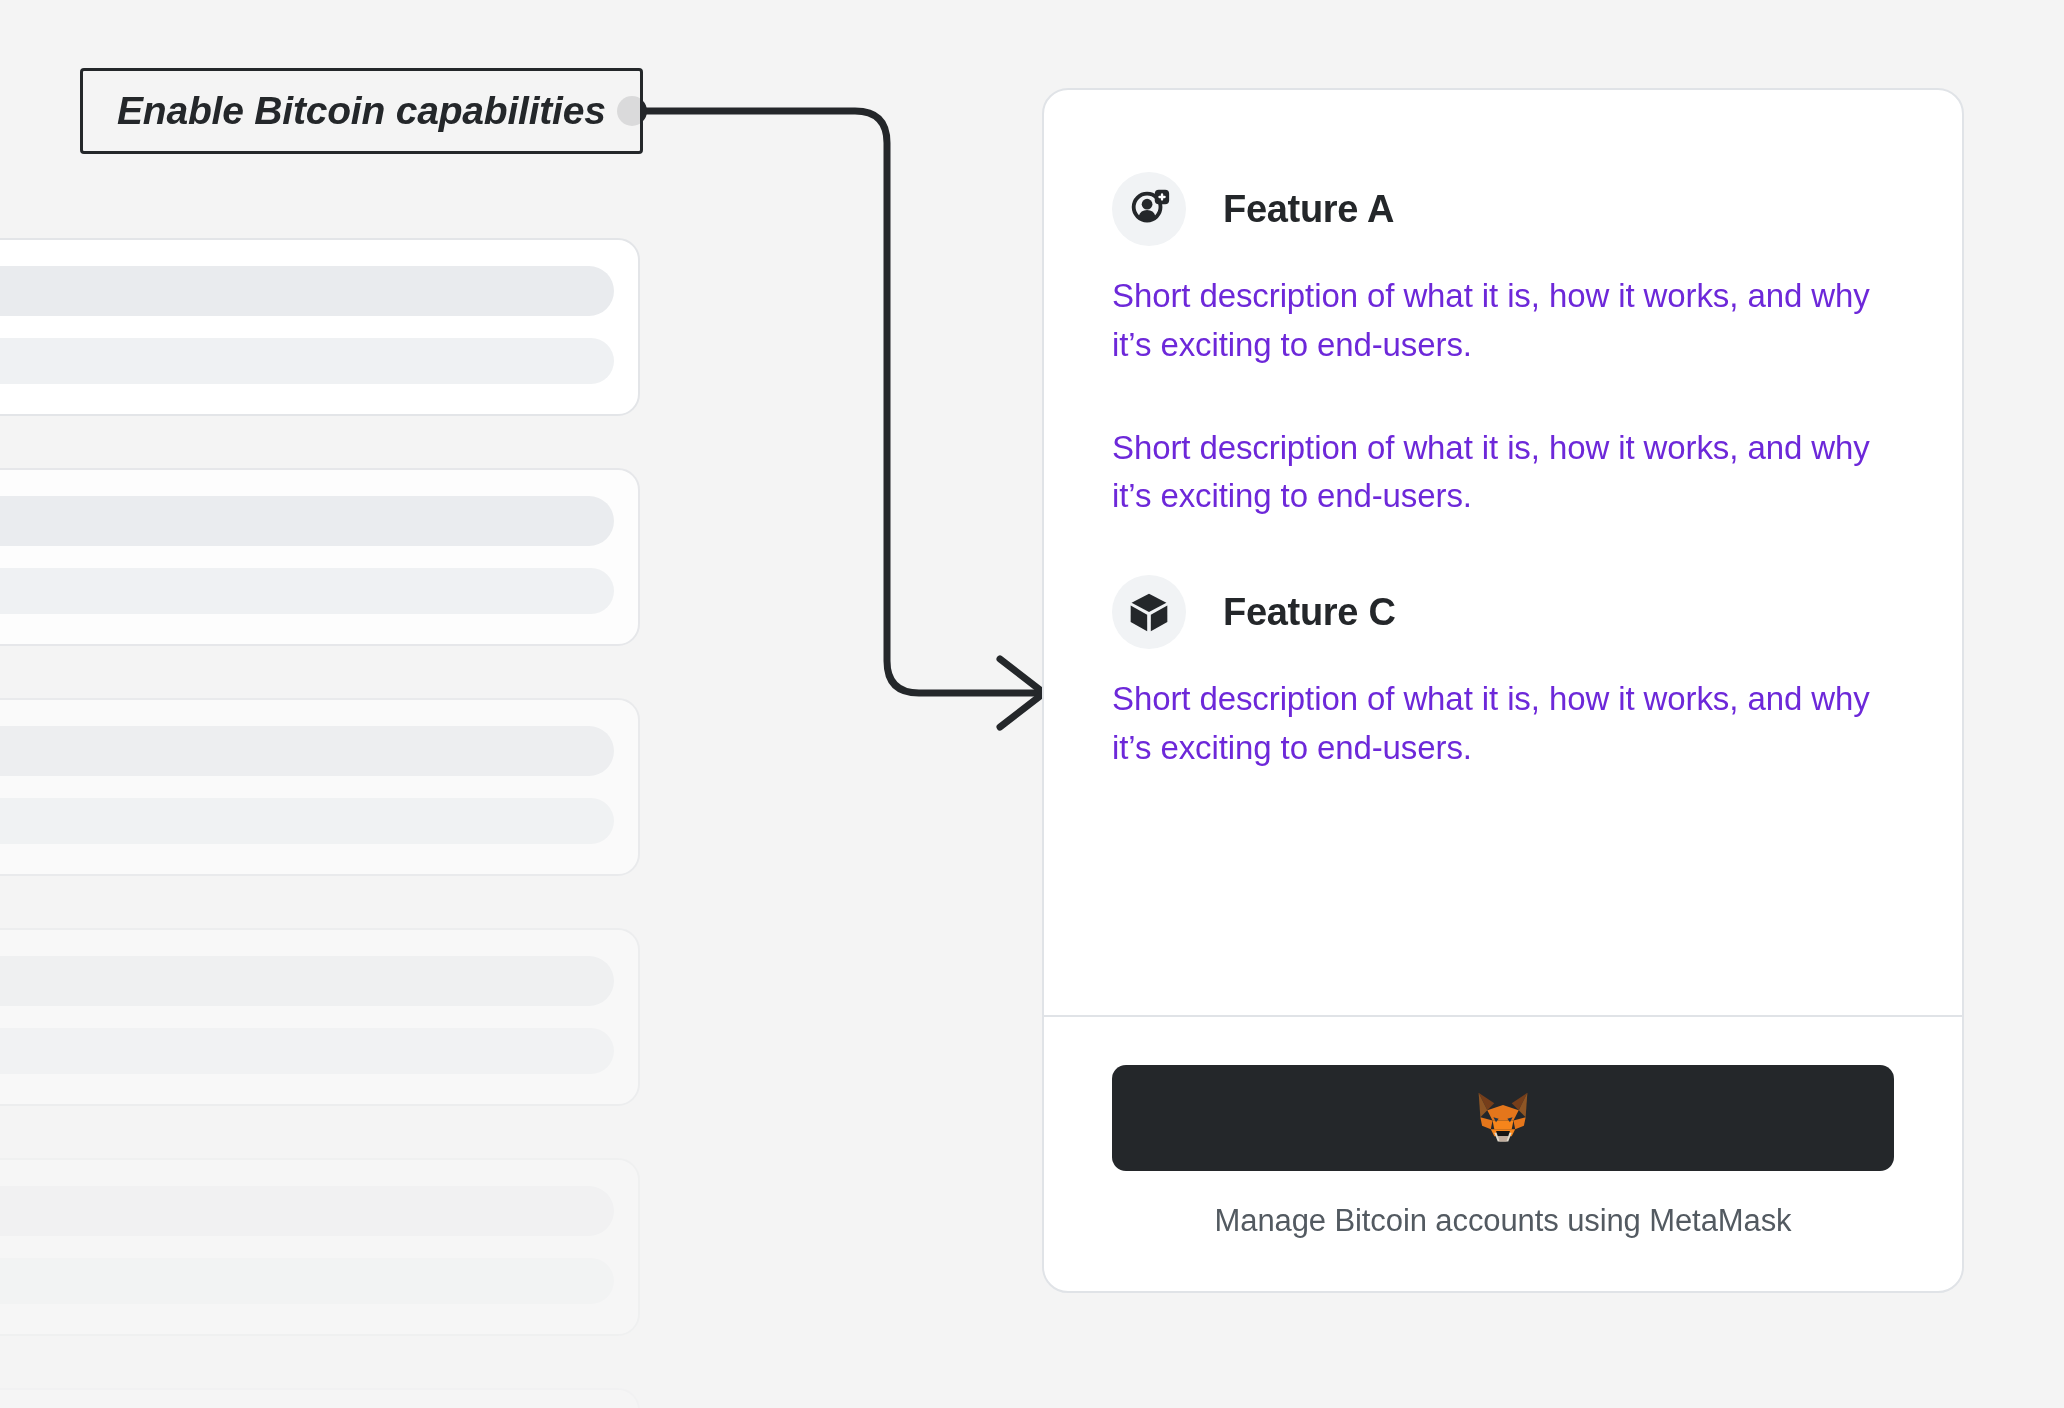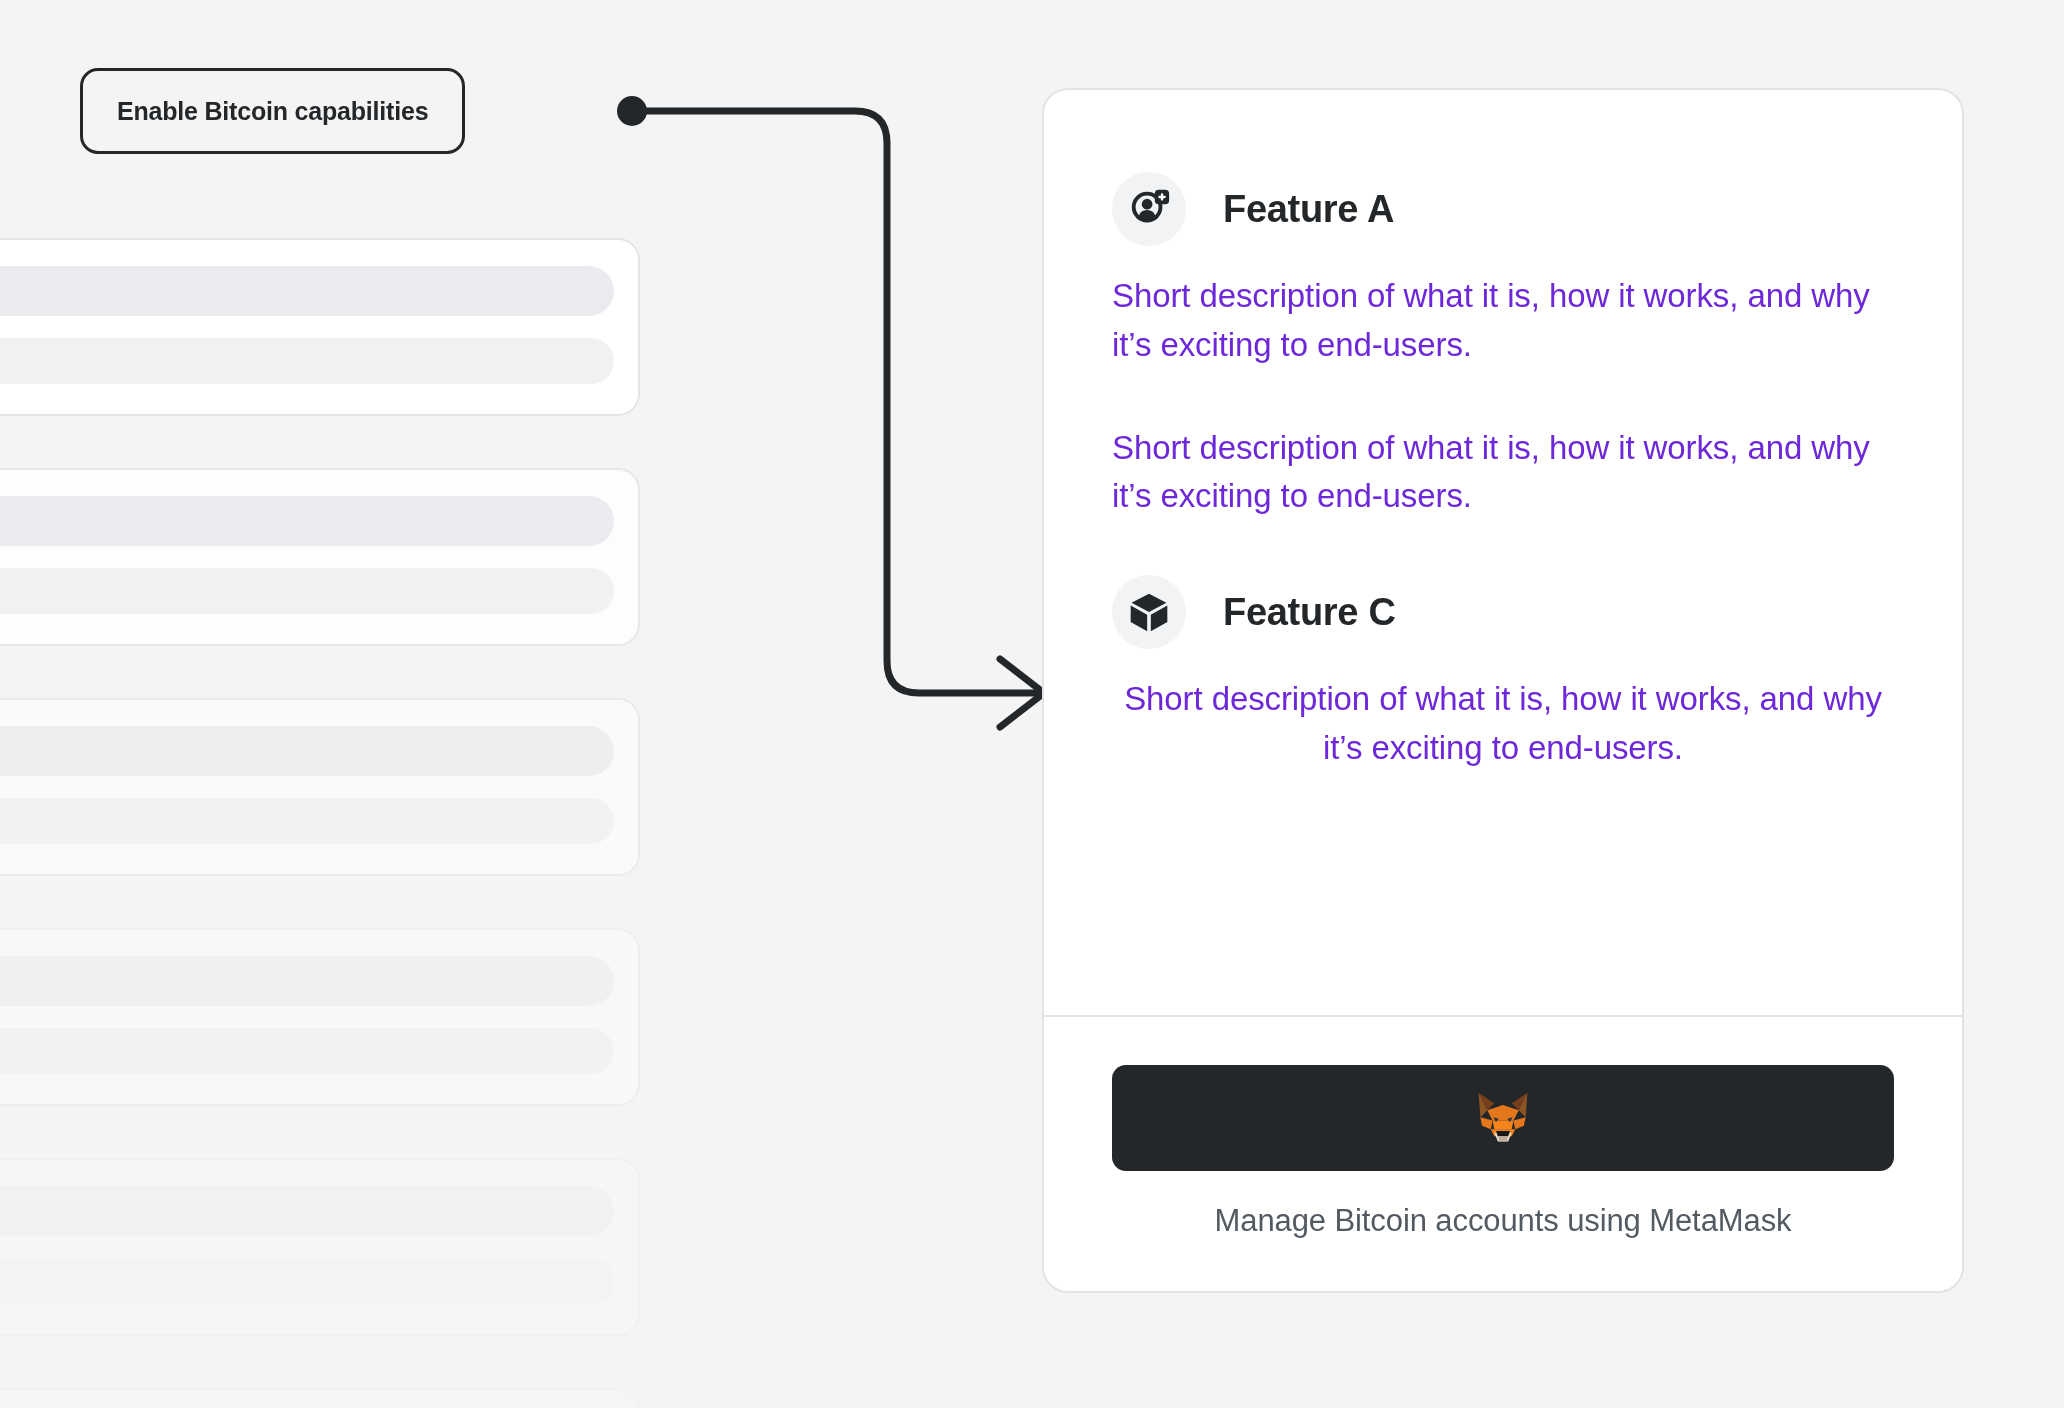--- a/index.html
+++ b/index.html
@@ -55,27 +55,28 @@
   #callout-label {
     position: absolute;
     left: 80px;
     top: 68px;
     height: 86px;
     box-sizing: border-box;
     padding: 0 34px;
     display: flex;
     align-items: center;
     border: 3.5px solid #24272A;
-    border-radius: 18px;
+    border-radius: 4px;
     background: rgba(244,244,244,0.88);
-    font-size: 25px;
+    font-size: 39px;
     font-weight: 600;
     color: #24272A;
     letter-spacing: -0.2px;
     white-space: nowrap;
+    font-style: italic;
   }
   #connector-svg {
     position: absolute;
     left: 0;
     top: 0;
     width: 2064px;
     height: 1408px;
     pointer-events: none;
   }
 
@@ -92,21 +93,21 @@
     border-radius: 26px;
     display: flex;
     flex-direction: column;
     overflow: hidden;
   }
   #features-section {
     padding: 82px 68px 0 68px;
     flex: 1;
   }
   .feature-block { margin-bottom: 54px; }
-  .feature-block:last-child { margin-bottom: 0; text-align: center; }
+  .feature-block:last-child { margin-bottom: 0; }
   .feature-head {
     display: flex;
     align-items: center;
     gap: 37px;
     margin-bottom: 26px;
   }
   .feature-icon-wrap {
     width: 74px;
     height: 74px;
     border-radius: 50%;

